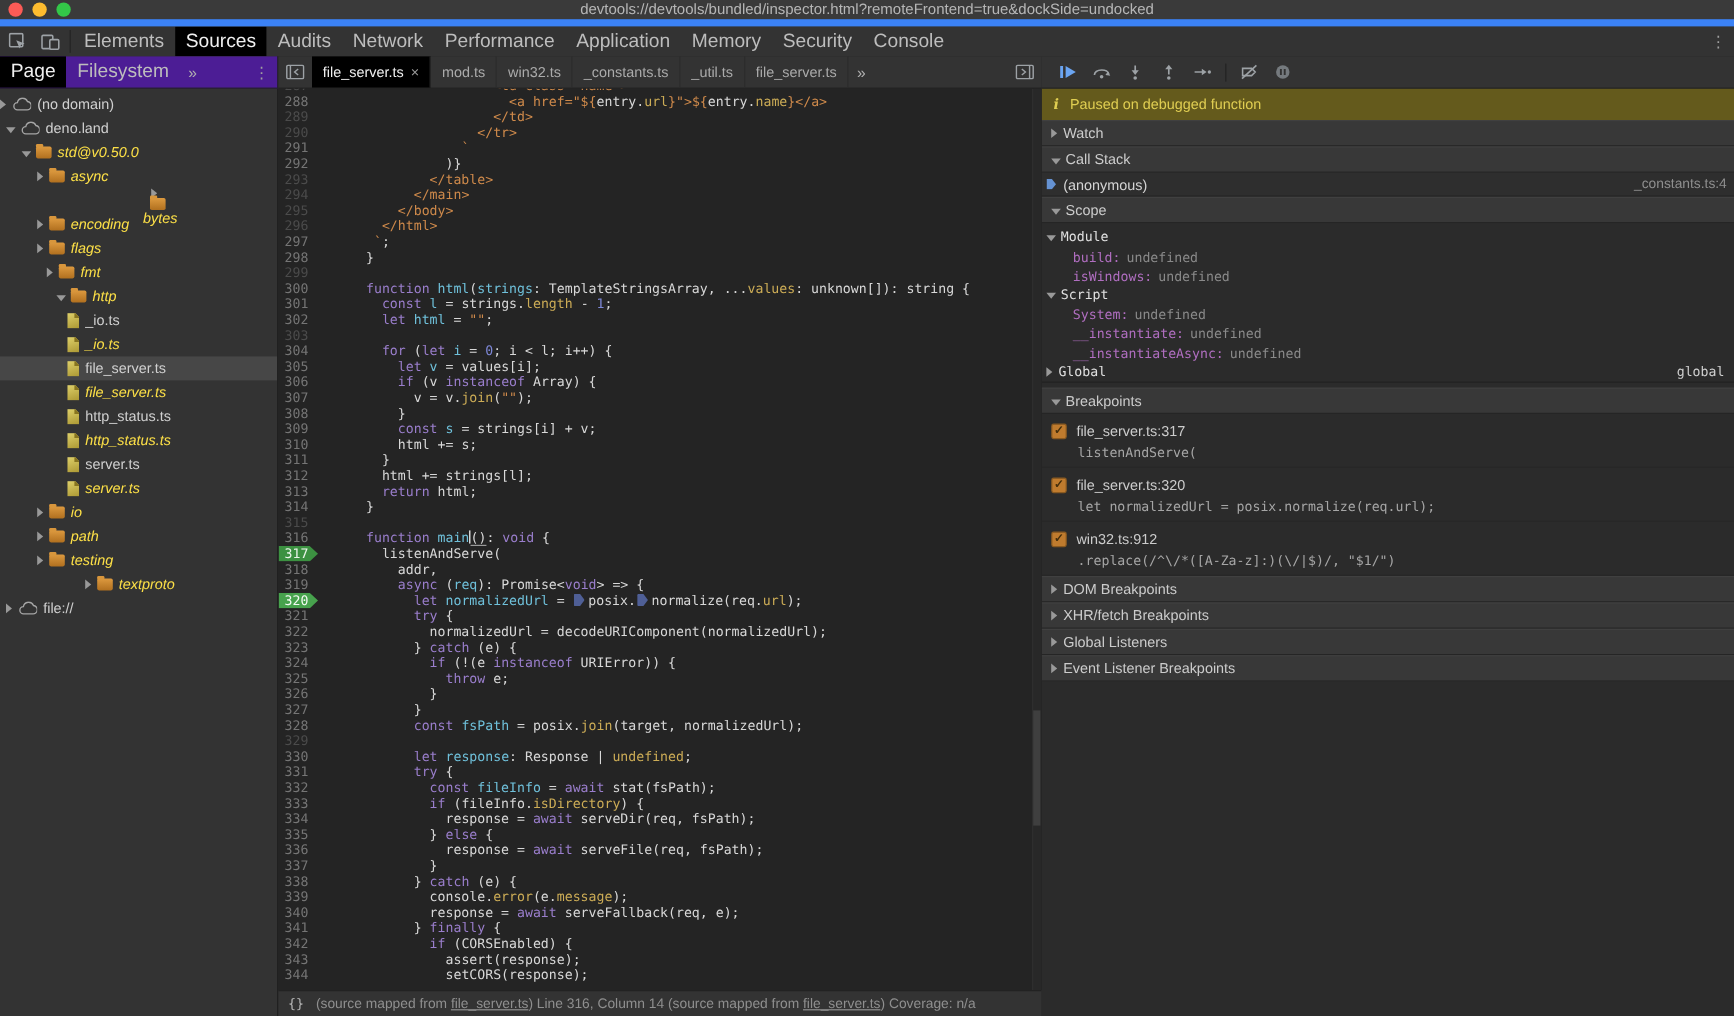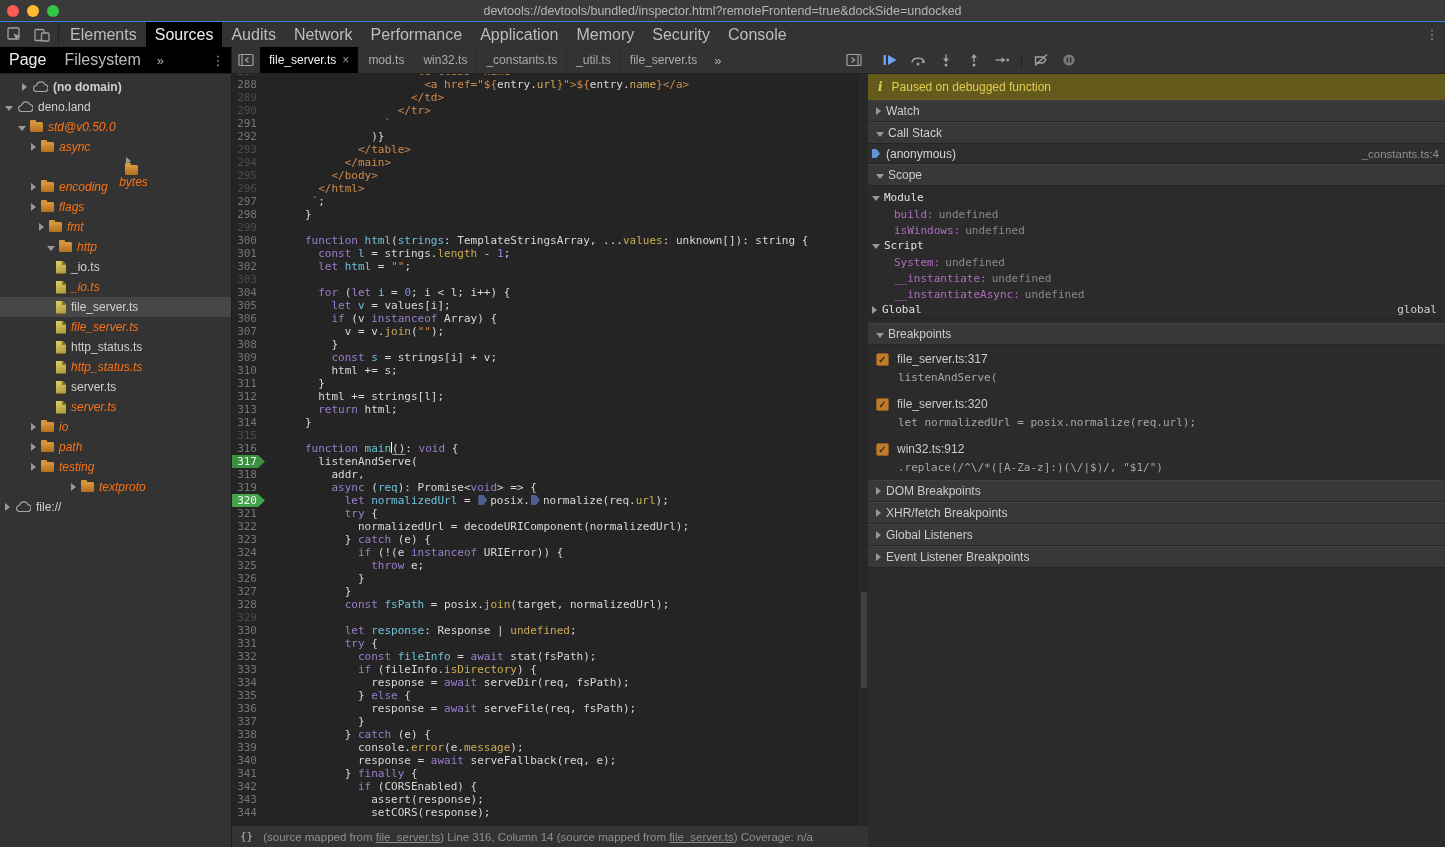--- a/index.html
+++ b/index.html
@@ -1,42 +1,42 @@
 <!DOCTYPE html>
 <html><head>
 <meta charset="utf-8">
 <style>
   html,body{margin:0;padding:0;background:#1e1e1e;}
   *{box-sizing:border-box;}
   .window{width:1445px;height:847px;background:#2b2b2b;font-family:"Liberation Sans",sans-serif;overflow:hidden;display:flex;flex-direction:column;}
   
-  .titlebar{height:22px;background:#3a3a3a;position:relative;display:flex;align-items:center;flex:0 0 22px;border-bottom:1px solid #3b82f6;}
+  .titlebar{height:22px;background:#3a3a3a;position:relative;display:flex;align-items:center;flex:0 0 22px;border-bottom:6px solid #3b82f6;}
   .tl{width:12px;height:12px;border-radius:50%;margin-left:8px;}
   .tl.red{background:#fc5b56;margin-left:7px;}
   .tl.yel{background:#fdbc2f;}
   .tl.grn{background:#33c748;}
   .title-text{position:absolute;left:0;right:0;text-align:center;color:#b6b6b6;font-size:12.5px;}
   
   .toolbar{height:25px;background:#333;display:flex;align-items:stretch;flex:0 0 25px;}
   .tbicon{width:28px;display:flex;align-items:center;justify-content:center;}
   .tbsep{width:1px;background:#232323;margin:3px 2px;}
   .tab{display:flex;align-items:center;padding:0 9px;color:#bdbdbd;font-size:16px;cursor:default;}
   .tab.active{background:#000;color:#f0f0f0;}
   .spacer{flex:1;}
   .kebab{width:26px;display:flex;align-items:center;justify-content:center;color:#a0a0a0;font-size:13px;}
   
   .bodyrow{flex:1;display:flex;min-height:0;}
   .nav{width:232px;flex:0 0 232px;background:#333;display:flex;flex-direction:column;border-right:1px solid #1c1c1c;}
-  .paneltabs{height:27px;background:#000000;border-bottom:1px solid #222;display:flex;align-items:stretch;flex:0 0 27px;}
+  .paneltabs{height:27px;background:#4c1d95;border-bottom:1px solid #222;display:flex;align-items:stretch;flex:0 0 27px;}
   .ovf{display:flex;align-items:center;padding:0 7px;color:#b0b0b0;font-size:13px;}
   .tree{flex:1;overflow:hidden;padding-top:3px;}
   .trow{height:20px;display:flex;align-items:center;font-size:12px;color:#d0d0d0;white-space:nowrap;}
   .trow.sel{background:#474747;}
   .trow .lbl{margin-left:5px;}
-  .trow .lbl.it{font-style:italic;color:#f97316;}
+  .trow .lbl.it{font-style:italic;color:#fde047;}
   .arr{width:0;height:0;flex:0 0 auto;}
   .arr.right{border-top:4px solid transparent;border-bottom:4px solid transparent;border-left:5px solid #999;margin-right:5px;}
   .arr.down{border-left:4px solid transparent;border-right:4px solid transparent;border-top:5px solid #999;margin-right:4px;margin-top:2px;}
   .arr.none{width:10px;}
   .ic-folder{width:13px;height:10px;background:linear-gradient(#dd9a3f,#b1701f);border-radius:1.5px;position:relative;flex:0 0 auto;}
   .ic-folder::before{content:"";position:absolute;top:-2px;left:0;width:6px;height:3px;background:#d8963c;border-radius:1px 1px 0 0;}
   .ic-file{width:10px;height:13px;background:linear-gradient(160deg,#ded06a,#ab9732);clip-path:polygon(0 0,64% 0,100% 30%,100% 100%,0 100%);position:relative;flex:0 0 auto;margin-left:2px;}
   .ic-file::after{content:"";position:absolute;top:0;right:0;width:4px;height:4px;background:#877420;}
   .ic-cloud{display:flex;flex:0 0 auto;}
   
@@ -137,21 +137,21 @@
       <div class="paneltabs">
         <div style="display:flex">
             <div class="tab active">Page</div>
             <div class="tab">Filesystem</div>
           </div>
         <span class="ovf">»</span>
         <span class="spacer"></span>
         <span class="kebab">⋮</span>
       </div>
       <div class="tree">
-          <div class="trow" style="padding-left: 22px; font-weight: bold;">
+          <div class="trow" style="padding-left: 0;">
             <span class="arr right"></span>
             <span class="ic-cloud">
               <svg width="16" height="12" viewBox="0 0 16 12">
                 <path d="M12.2 10.5 H4.6 a3 3 0 0 1-.1-6 A4.4 4.4 0 0 1 12.9 3.6 a2.9 2.9 0 0 1-.7 6.9 z" fill="none" stroke="#a6a6a6" stroke-width="1.1"></path>
               </svg>
             </span>
             <span class="lbl">(no domain)</span>
           </div>
           <div class="trow" style="padding-left: 5px;">
             <span class="arr down"></span>

